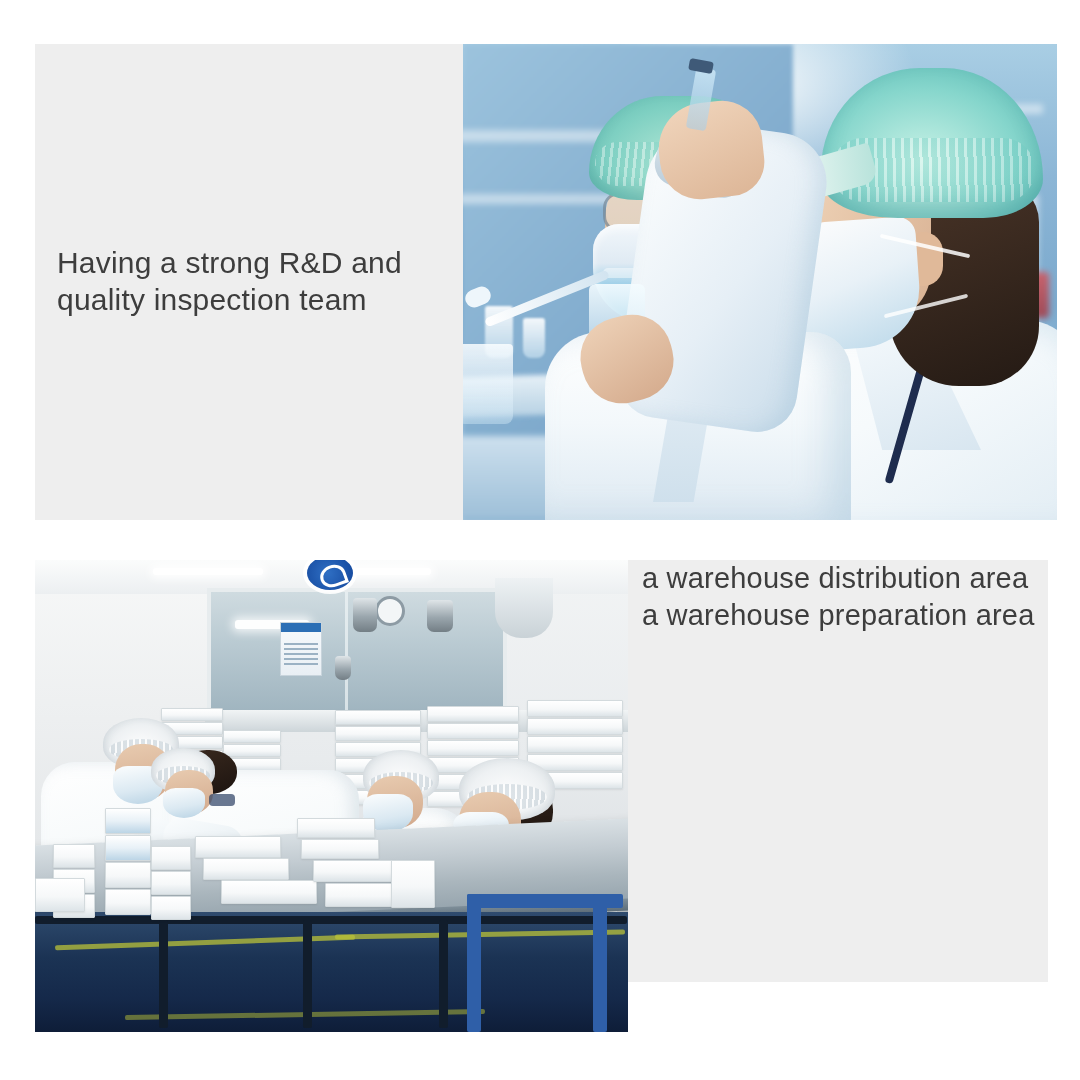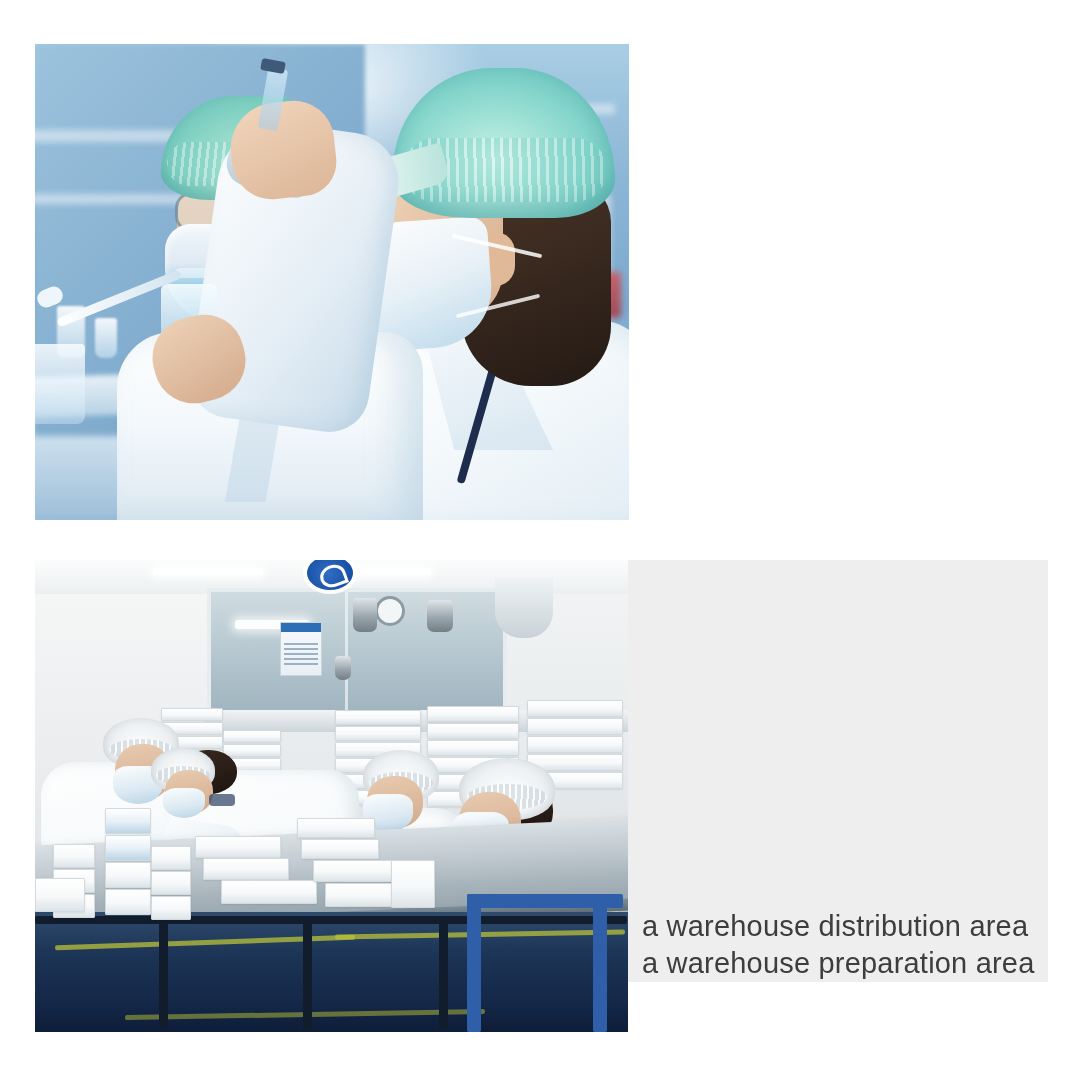--- a/index.html
+++ b/index.html
@@ -46,21 +46,21 @@
     display:flex;
   }
   .photo-bottom{
     width:593px;height:472px;
     position:relative;overflow:hidden;
     background:#d7dde2;
   }
   .caption-panel-right{
     width:420px;height:422px;
     background:#eeeeee;
-    display:flex;flex-direction:column;justify-content:flex-end;
+    display:flex;flex-direction:column;justify-content:flex-start;
     box-sizing:border-box;padding-left:14px;
   }
   .caption-text-right{
     color:#3d3d3d;
     font-size:29px;
     font-weight:300;
     line-height:1.28;
     letter-spacing:.2px;
     white-space:pre-line;
   }
@@ -408,20 +408,24 @@
   .w-blue{position:absolute;background:#2b3f63;border-radius:4px;}
   .teal-item{position:absolute;background:#4fc3e0;border-radius:3px;}
 </style>
 </head>
 <body>
 
 <div class="page">
 
   <div class="section-top">
 
+    <div class="caption-panel-left">
+      <div class="caption-text">Having a strong R&amp;D and
+quality inspection team</div>
+    </div>
 
     <div class="photo-top">
       <div class="lab-bg"></div>
       <div class="lab-wall"></div>
 
       <div class="lab-shelf" style="left:-10px;top:86px;width:210px;height:12px;"></div>
       <div class="lab-shelf" style="left:-10px;top:150px;width:186px;height:10px;"></div>
       <div class="lab-shelf" style="left:430px;top:60px;width:150px;height:10px;"></div>
       <div class="lab-shelf" style="left:446px;top:120px;width:130px;height:9px;"></div>
 

